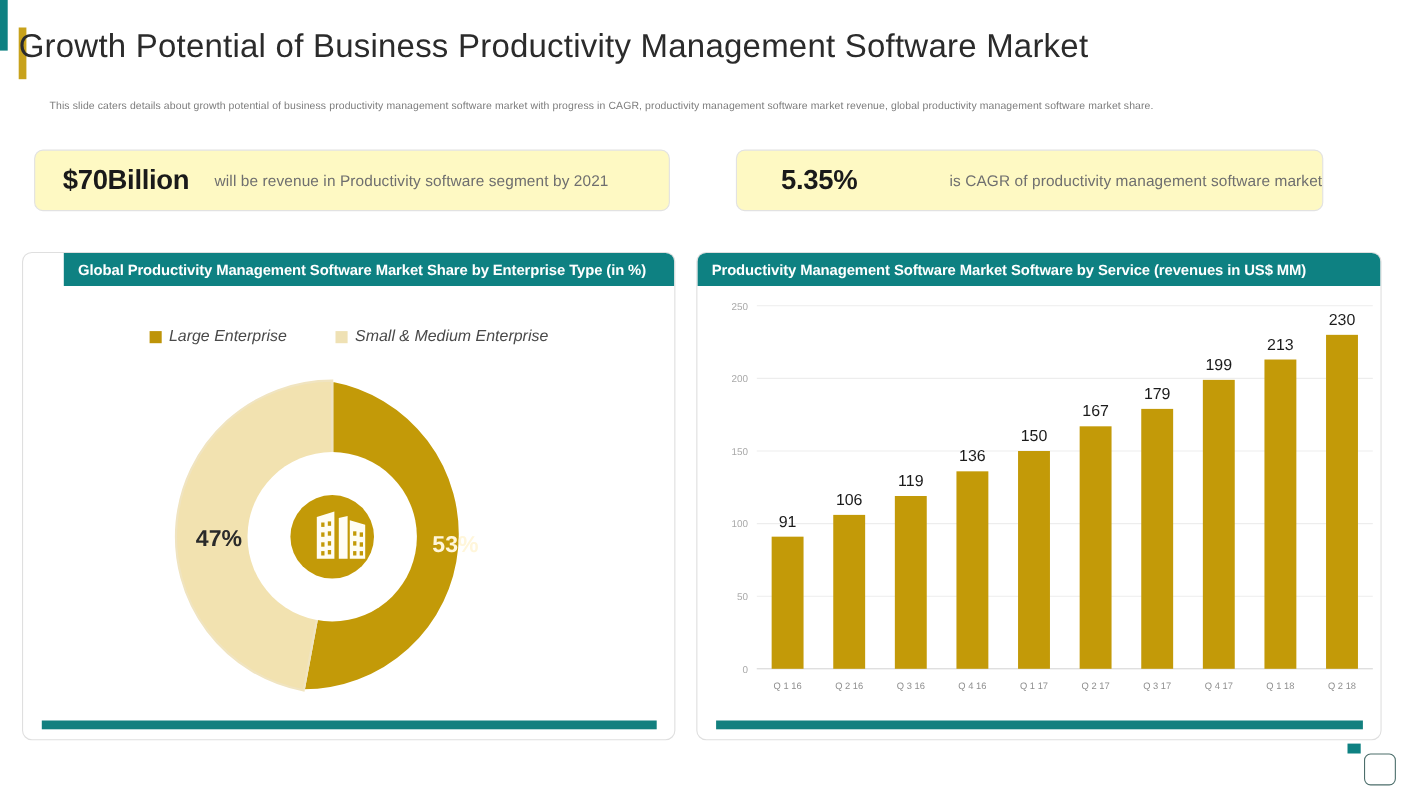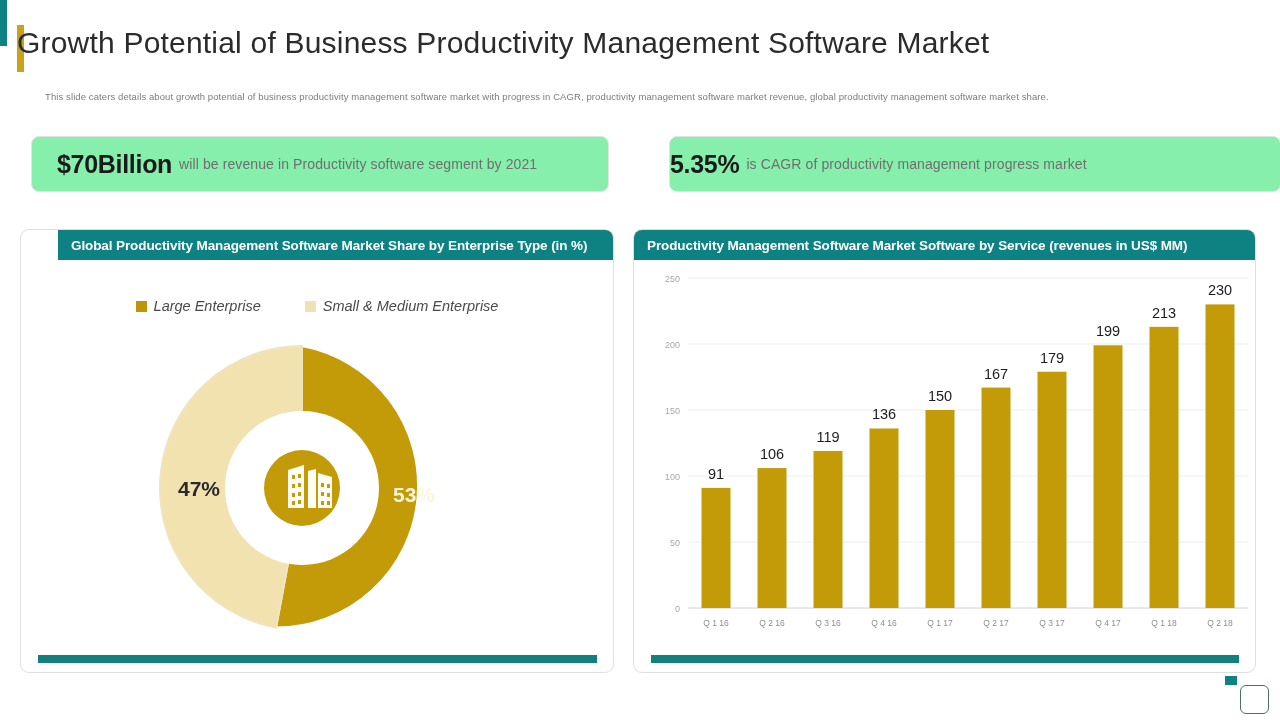--- a/index.html
+++ b/index.html
@@ -45,27 +45,28 @@
     letter-spacing: 0.1px;
     white-space: nowrap;
   }
 
   
   .kpi {
     position: absolute;
     box-sizing: border-box;
     border: 1px solid #e2e2e2;
     border-radius: 8px;
-    background: #86efac;
+    background: #fef9c3;
     display: flex;
     align-items: center;
     height: 56px;
+    gap: 16px;
   }
   .kpi-left  { left: 31px;  top: 136px; width: 578px; padding-left: 25px; }
-  .kpi-right { left: 669px; top: 136px; width: 612px; justify-content: flex-start; }
+  .kpi-right { left: 669px; top: 136px; width: 534px; justify-content: space-between; padding-left: 40px; }
   .kpi-value {
     font-size: 25px;
     font-weight: bold;
     color: #1a1a1a;
     letter-spacing: -0.3px;
   }
   .kpi-text {
     font-size: 14px;
     color: #6f6f6f;
     margin-left: 7px;
@@ -189,21 +190,21 @@
 <div class="page-title">Growth Potential of Business Productivity Management Software Market</div>
 <div class="page-subtitle">This slide caters details about growth potential of business productivity management software market with progress in CAGR, productivity management software market revenue, global productivity management software market share.</div>
 
 <div class="kpi kpi-left">
   <span class="kpi-value">$70Billion</span>
   <span class="kpi-text">will be revenue in Productivity software segment by 2021</span>
 </div>
 
 <div class="kpi kpi-right">
   <span class="kpi-value">5.35%</span>
-  <span class="kpi-text">is CAGR of productivity management progress market</span>
+  <span class="kpi-text">is CAGR of productivity management software market</span>
 </div>
 
 <div class="panel panel-left">
   <div class="panel-head">Global Productivity Management Software Market Share by Enterprise Type (in %)</div>
 
   <div class="legend">
     <div class="legend-item">
       <span class="legend-swatch" style="background:#BE9408"></span>
       <span class="legend-label">Large Enterprise</span>
     </div>

